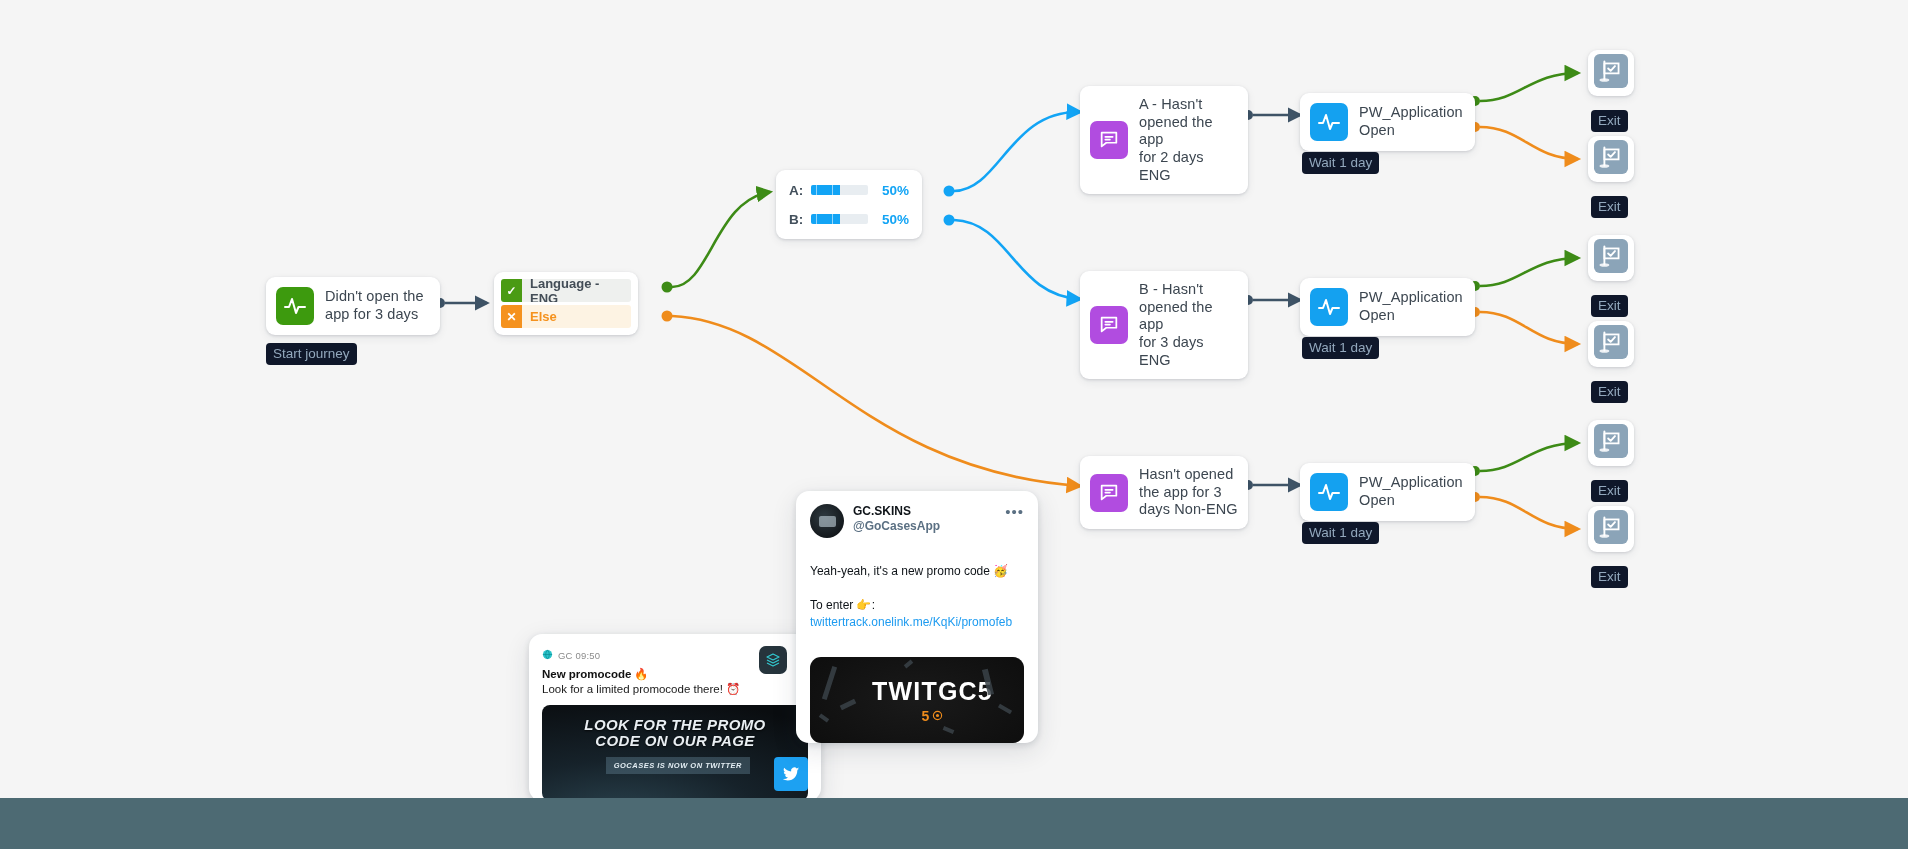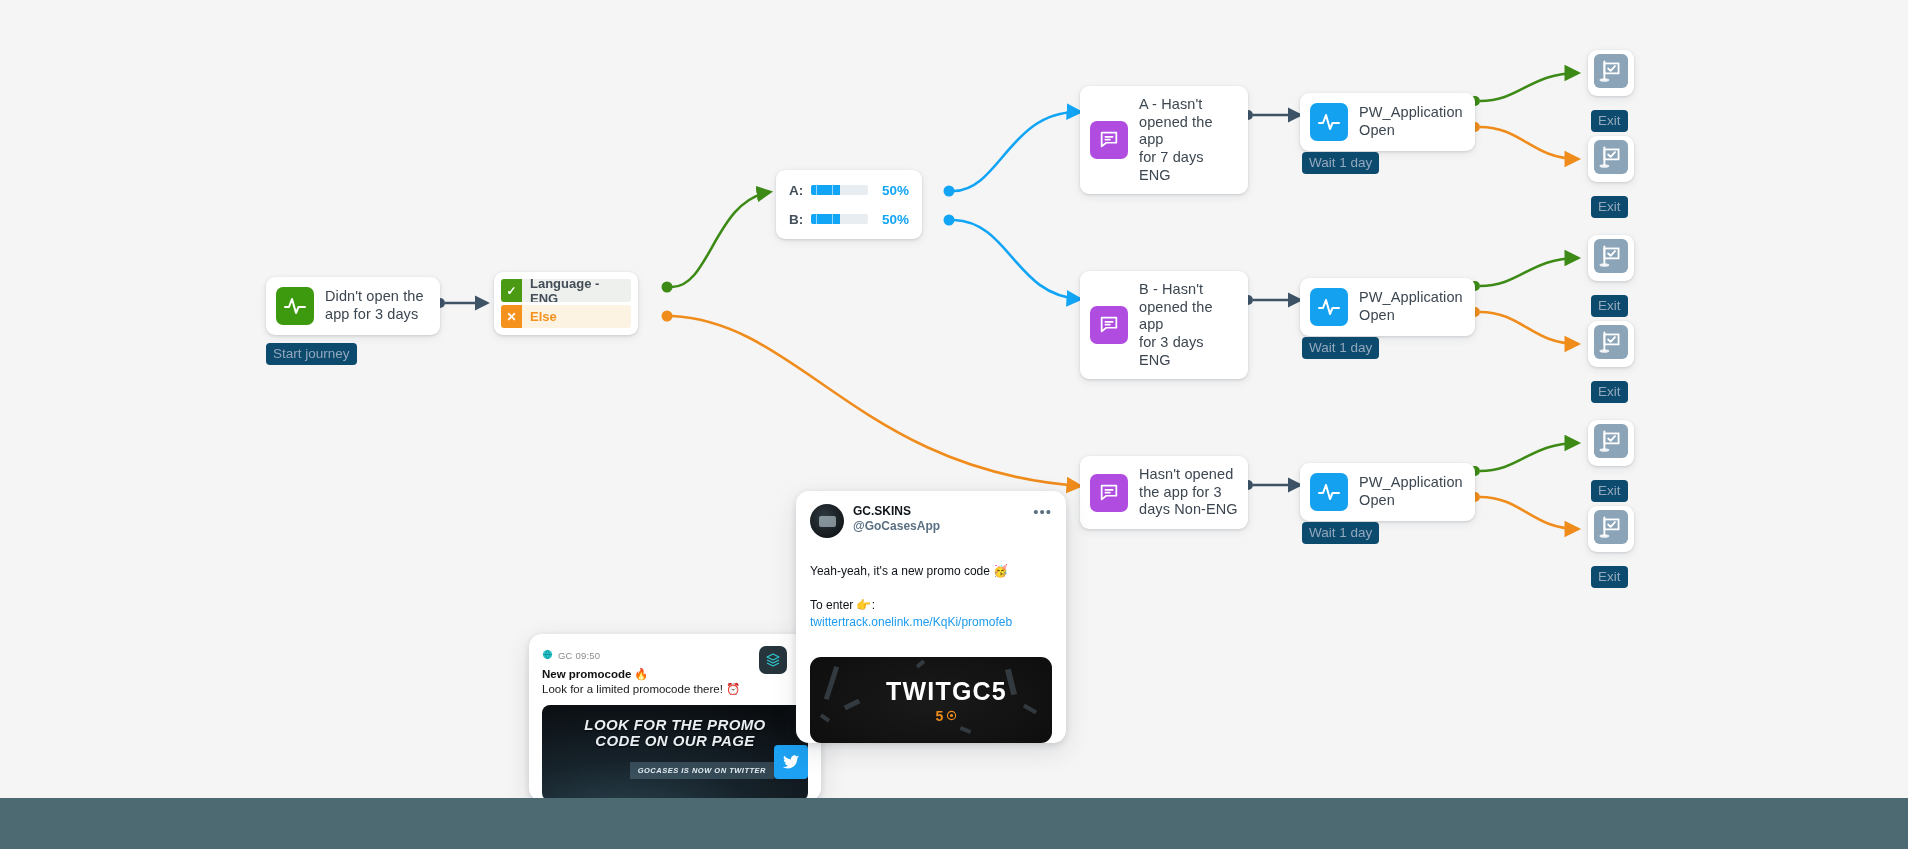--- a/index.html
+++ b/index.html
@@ -38,21 +38,21 @@
 
   .ic-green { background: #3d9a0e; }
   .ic-blue  { background: #14a1f0; }
   .ic-purple{ background: #b14ce0; }
 
   
   .caption {
     position: absolute;
     font-size: 13.5px;
     color: #93a8bd;
-    background: #0c4a6e;
+    background: #0f172a;
     border-radius: 4px;
     padding: 3px 7px 4px 7px;
     white-space: nowrap;
   }
 
   
   .split-node {
     position: absolute;
     background: #ffffff;
     border-radius: 9px;
@@ -148,35 +148,35 @@
   .push-img-text {
     position:absolute; left:0; right:0; top: 12px;
     text-align:center; color:#e9eef2;
     font-family: "Liberation Sans", sans-serif;
     font-weight: bold; font-style: italic;
     font-size: 15px; line-height: 1.08; letter-spacing: .4px;
     text-shadow: 0 1px 2px rgba(0,0,0,.7);
     white-space: pre-line;
   }
   .push-img-strip {
-    position:absolute; right: 0; bottom: 22px;
-    display:flex; align-items:flex-end; gap: 0;
+    position:absolute; right: 0; bottom: 10px;
+    display:flex; align-items:flex-start; gap: 24px;
   }
   .push-img-sub {
     font-size: 7.5px; font-weight: bold; font-style: italic;
     color:#e3edf3; letter-spacing:.5px; white-space: nowrap;
     background: rgba(120,160,180,.32); padding: 4px 8px;
   }
   .push-tw {
     width: 34px; height: 34px; background:#1da1f2; border-radius:4px;
     display:flex; align-items:center; justify-content:center; flex:0 0 34px;
   }
 
   
-  #tweet-card { left: 796px; top: 491px; width: 270px; padding: 13px 14px 0 14px; }
+  #tweet-card { left: 796px; top: 491px; width: 242px; padding: 13px 14px 0 14px; }
   .tw-head { display:flex; gap: 9px; align-items:flex-start; }
   .tw-avatar {
     width: 34px; height: 34px; border-radius: 50%; flex: 0 0 34px;
     background: radial-gradient(circle at 42% 38%, #2f3a40 0%, #14191d 70%, #0b0e10 100%);
     display:flex; align-items:center; justify-content:center;
   }
   .tw-avatar-inner {
     width: 17px; height: 11px; border-radius: 2px;
     background: rgba(210,225,235,.55);
   }
@@ -304,21 +304,21 @@
   <div class="node" style="left:1080px; top:86px; width:168px;">
     <div class="node-icon ic-purple">
       <svg width="22" height="22" viewBox="0 0 24 24" fill="none" stroke="#fff" stroke-width="1.9" stroke-linecap="round" stroke-linejoin="round">
         <path d="M4 4h16v11H9l-5 4V4z"></path>
           <path d="M8 8.5h8"></path>
           <path d="M8 11.5h5"></path>
       </svg>
     </div>
     <div class="node-label">A - Hasn't
 opened the app
-for 7 days ENG</div>
+for 2 days ENG</div>
   </div>
 
   <div class="node" style="left:1080px; top:271px; width:168px;">
     <div class="node-icon ic-purple">
       <svg width="22" height="22" viewBox="0 0 24 24" fill="none" stroke="#fff" stroke-width="1.9" stroke-linecap="round" stroke-linejoin="round">
         <path d="M4 4h16v11H9l-5 4V4z"></path>
           <path d="M8 8.5h8"></path>
           <path d="M8 11.5h5"></path>
       </svg>
     </div>

